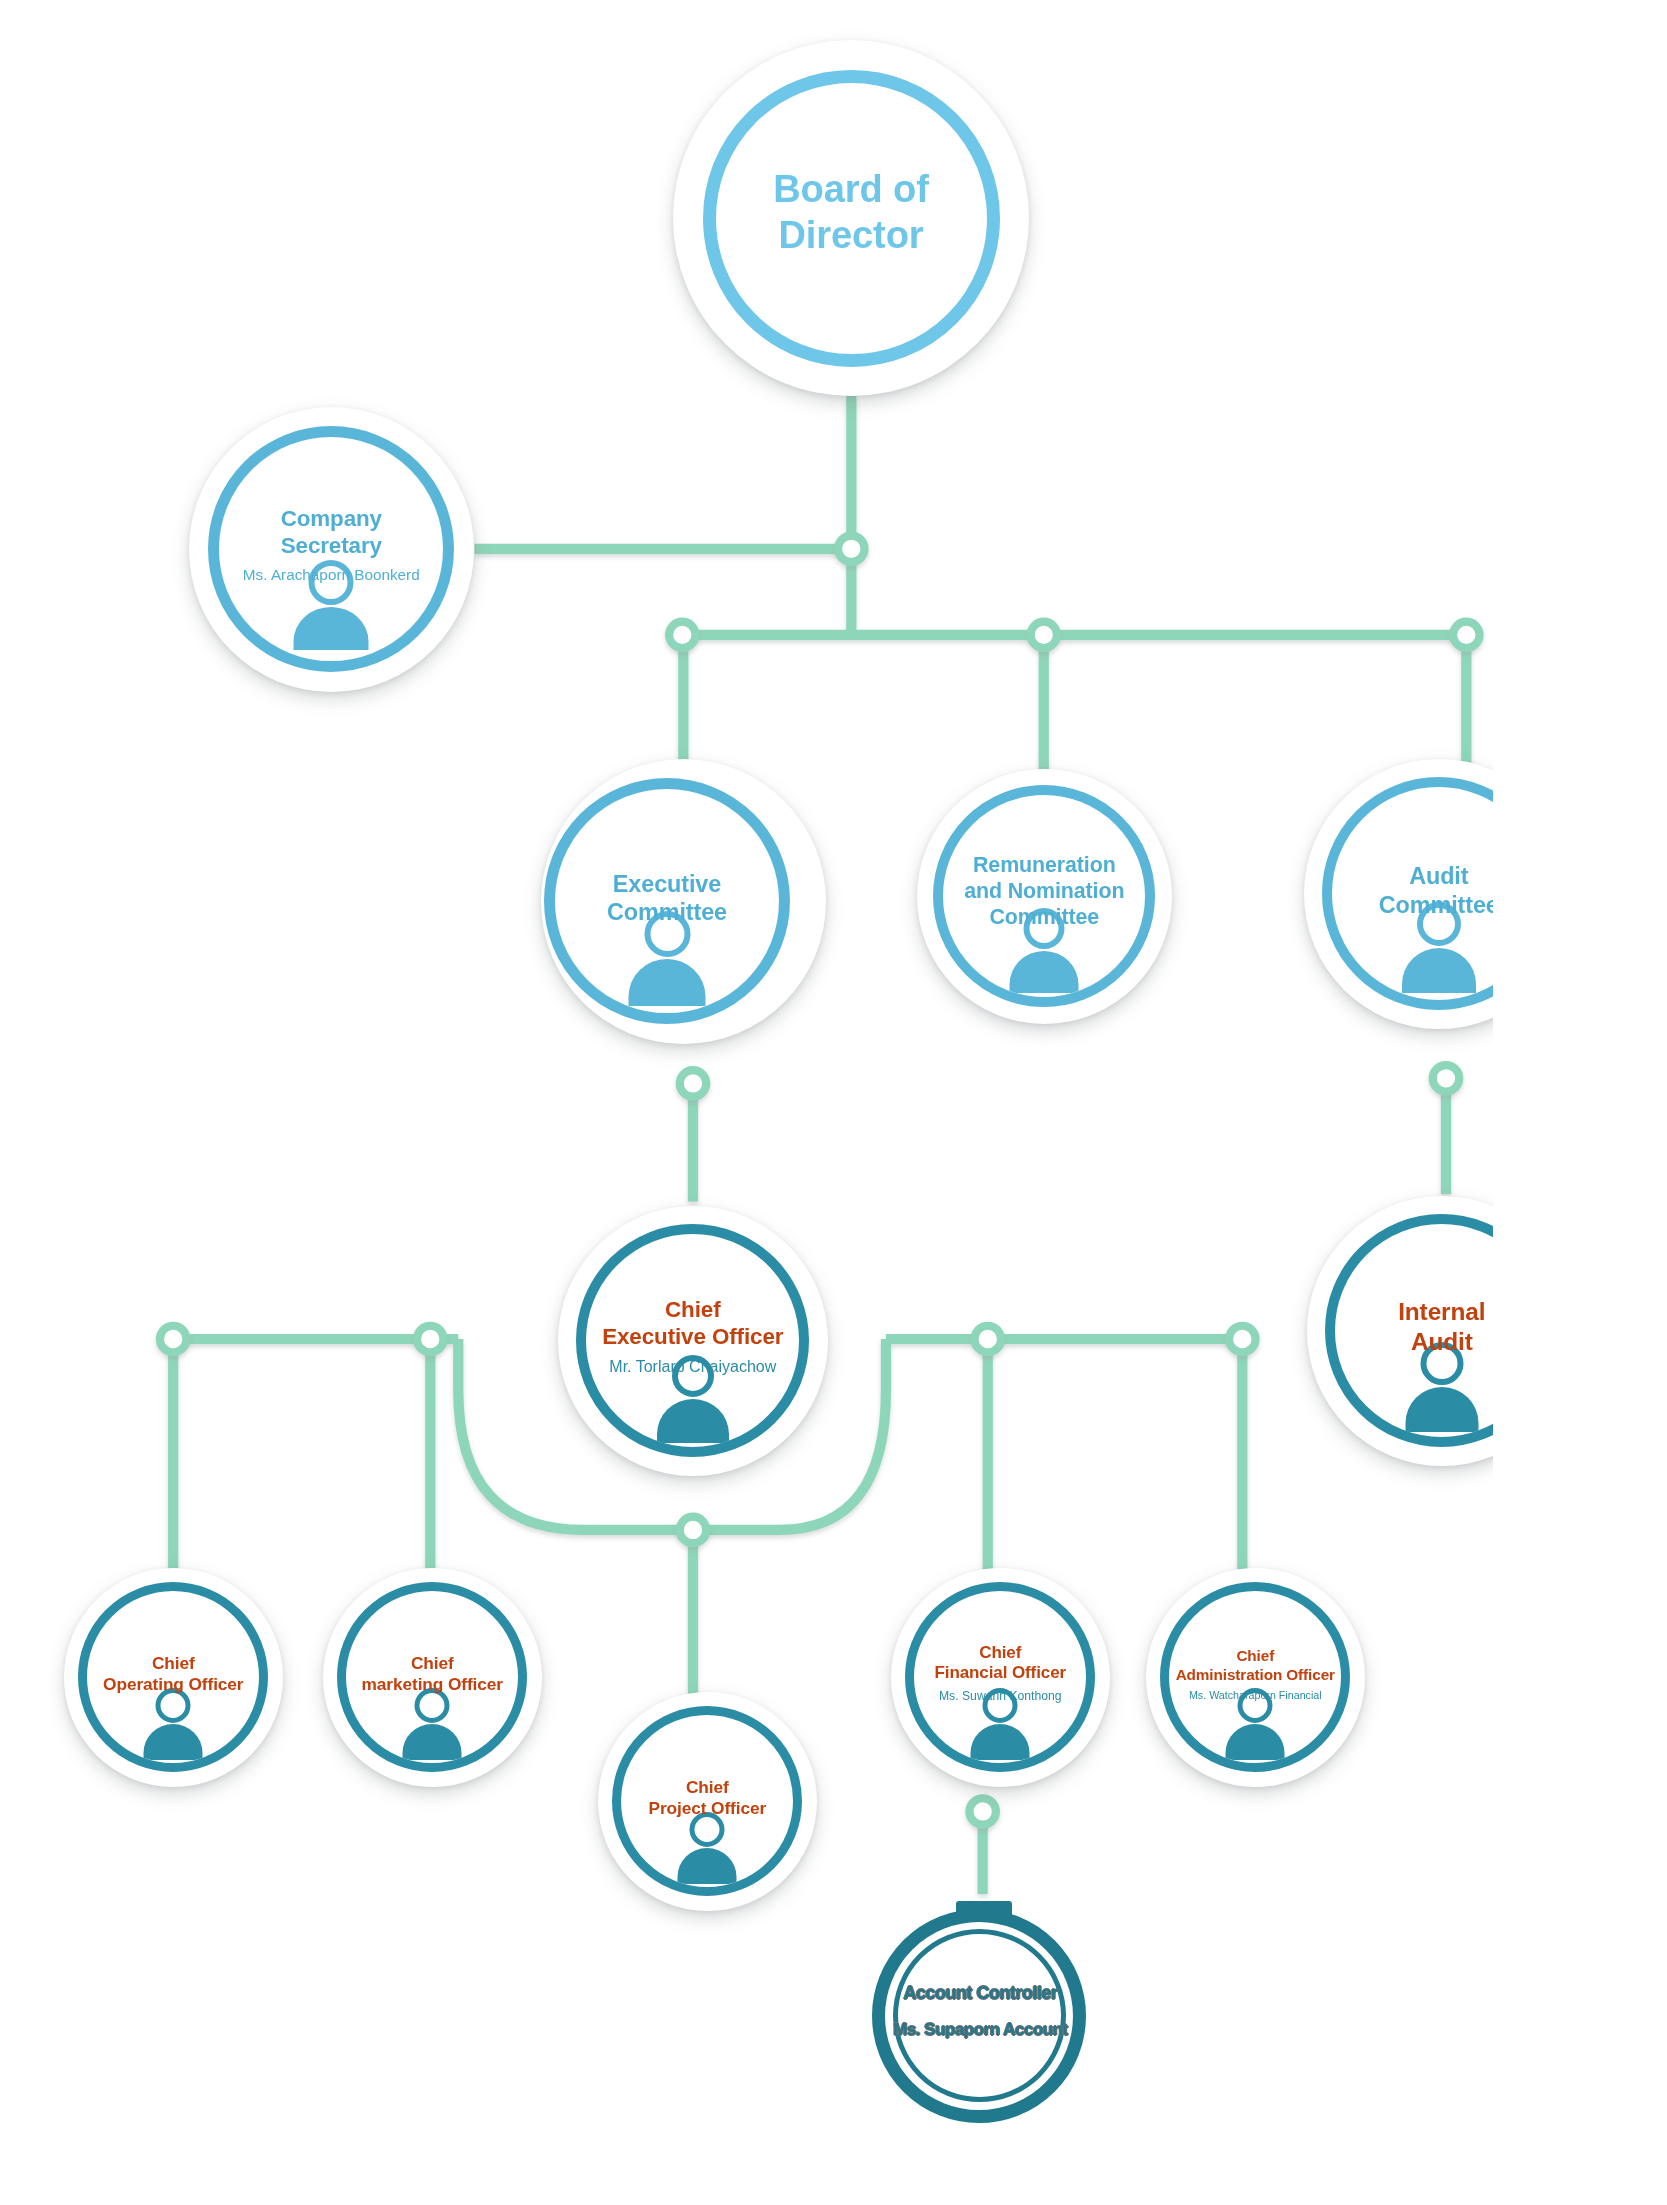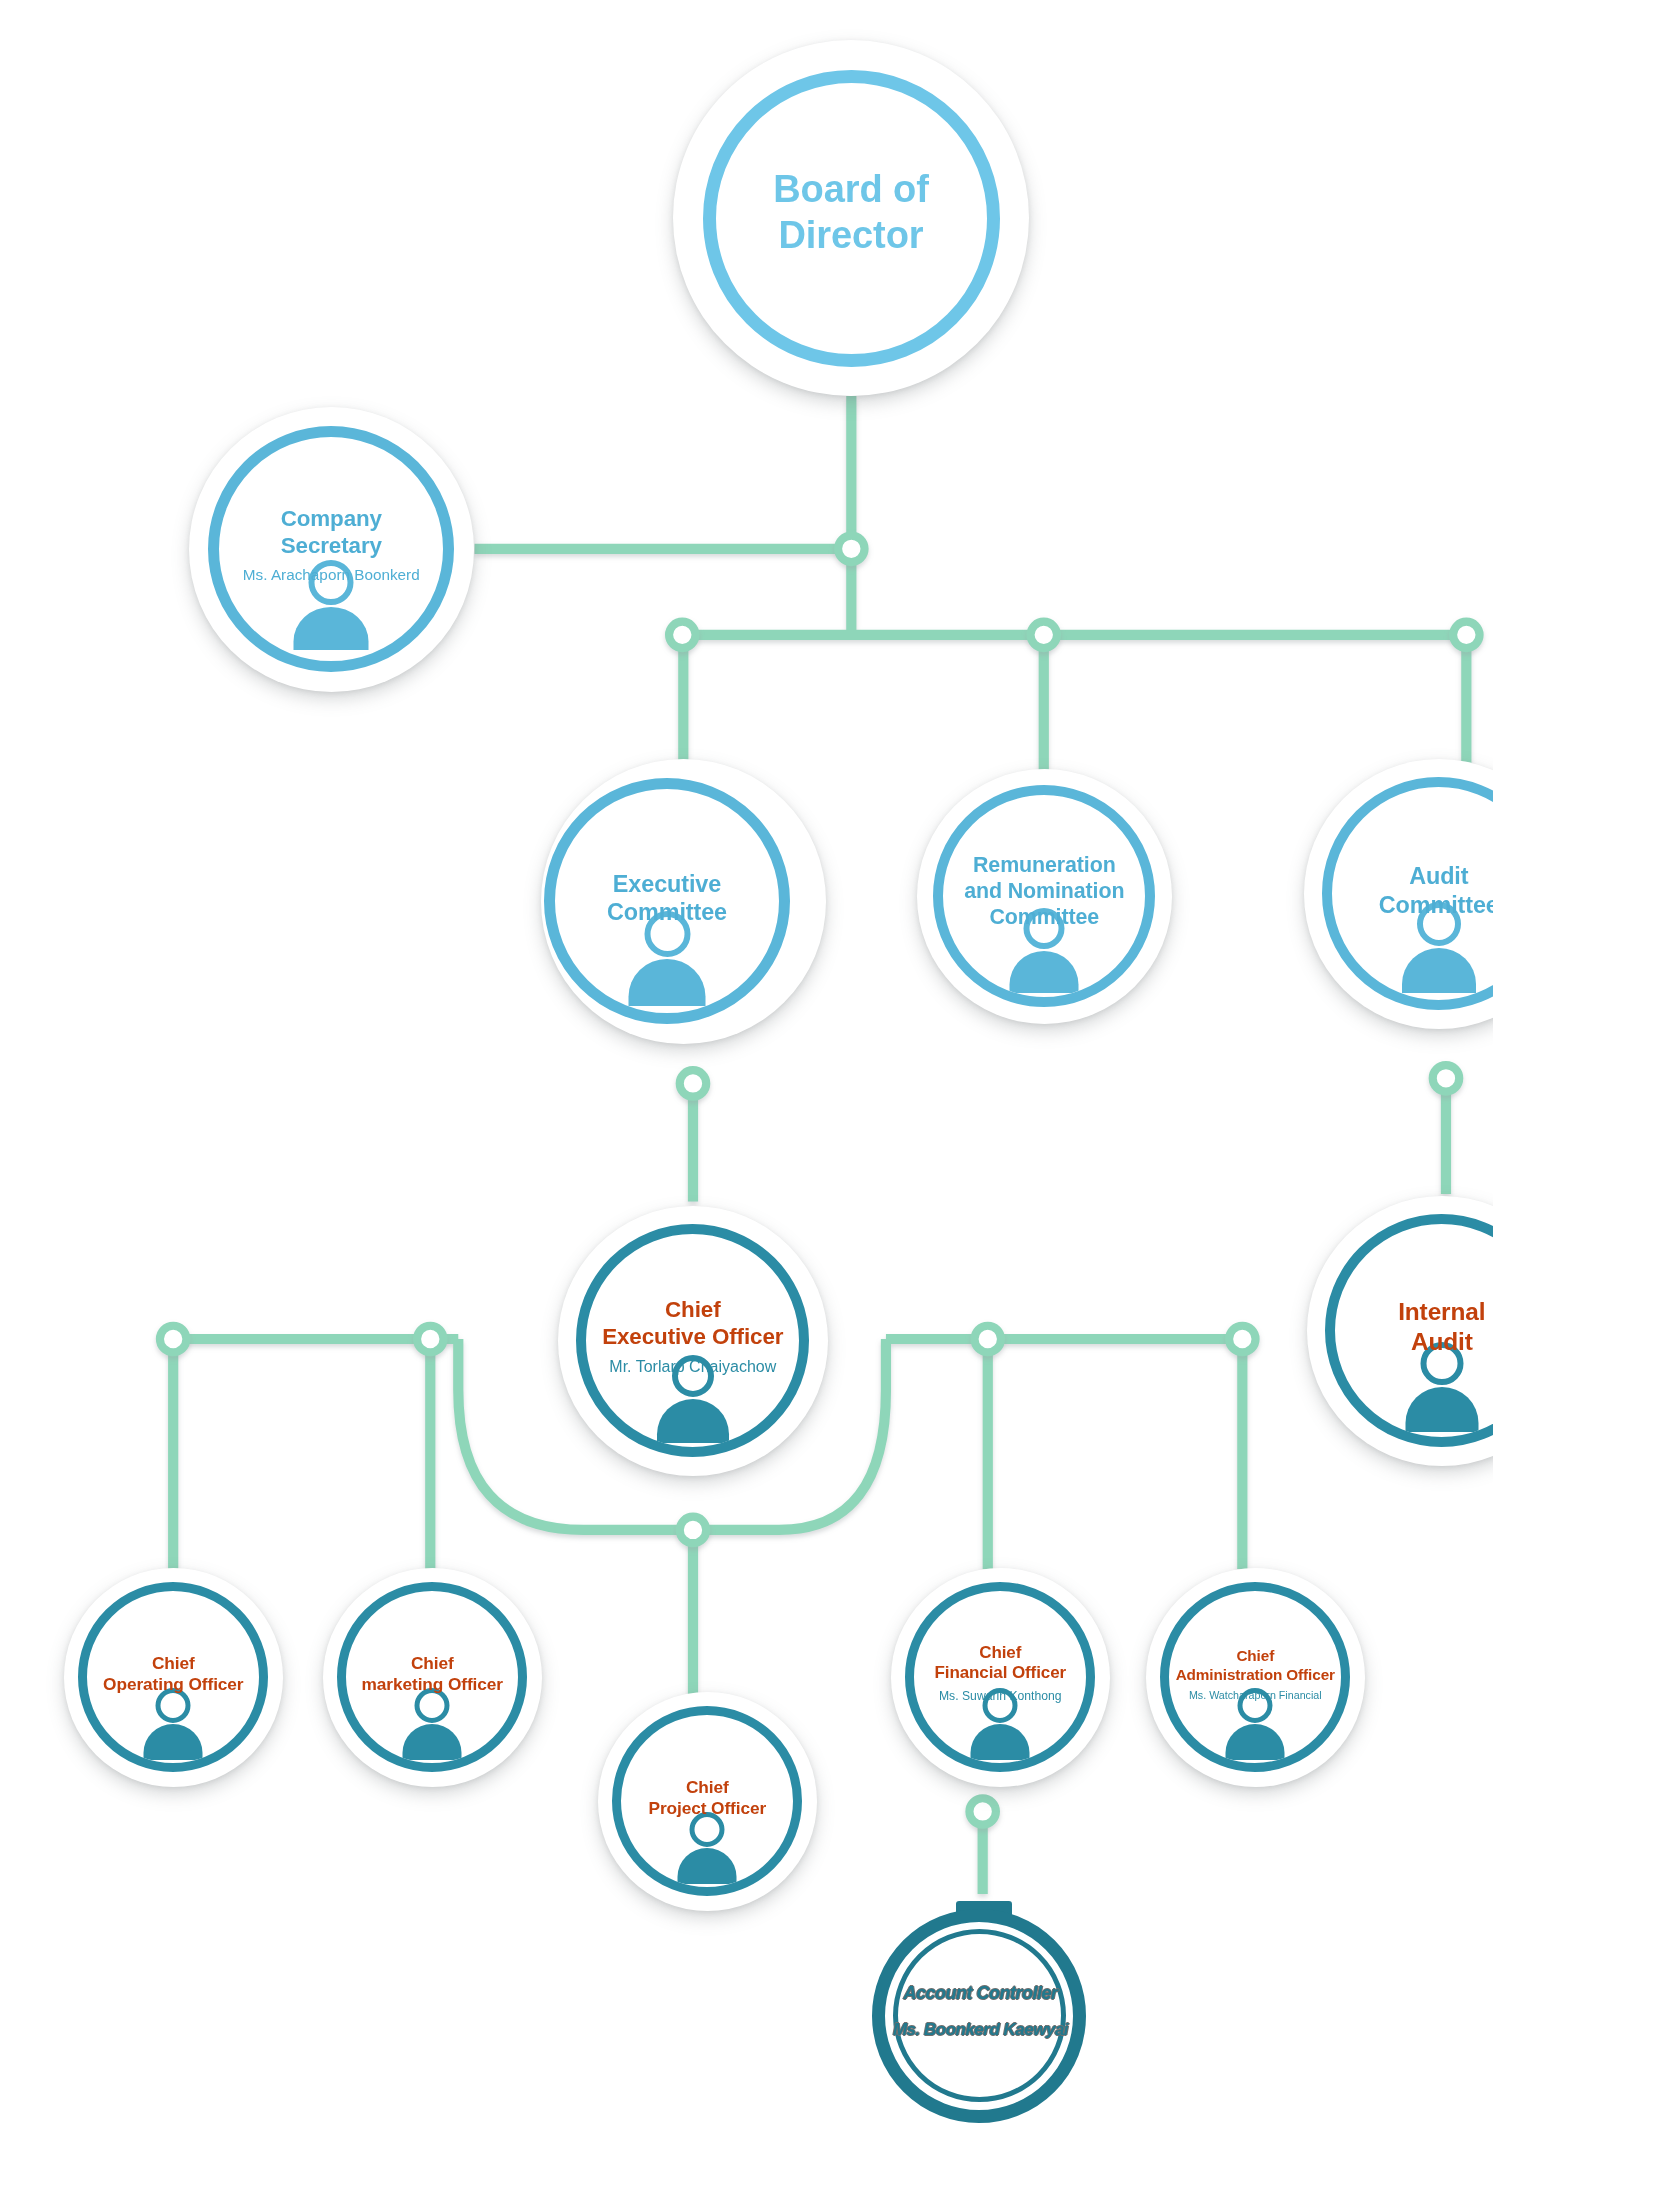--- a/index.html
+++ b/index.html
@@ -204,21 +204,20 @@
     border-radius:3.1px 3.1px 0 0;
   }
   #n-acct .pxtext{
     position:absolute;
     left:0; top:0; width:239px; height:255px;
     display:flex; flex-direction:column;
     align-items:center; justify-content:center;
     color:#21798e;
     text-shadow:1px 0 0 #707070, -1px 0 0 #707070, 0 1px 0 #707070, 0 -1px 0 #707070;
     transform:translateY(5.1px);
-    font-style:italic;
   }
   #n-acct .pxtitle{ font-size:18px; font-weight:bold; letter-spacing:-0.5px; }
   #n-acct .pxperson{ font-size:17px; font-weight:bold; margin-top:15.3px; letter-spacing:-0.5px;}
 </style>
 </head>
 <body>
 
 <div id="chart">
 
   <svg id="wires" viewBox="0 0 3274 4331" width="1667" height="2205" xmlns="http://www.w3.org/2000/svg">
@@ -459,18 +458,18 @@
       </div>
     </div>
   </div>
 
   <div id="n-acct">
     <div class="pxtab"></div>
     <div class="pxring"></div>
     <div class="pxring2"></div>
     <div class="pxtext">
       <div class="pxtitle">Account Controller</div>
-      <div class="pxperson">Ms. Boonkerd Kaewyai</div>
+      <div class="pxperson">Ms. Supaporn Account</div>
     </div>
   </div>
 
 </div>
 
 
 </body></html>

